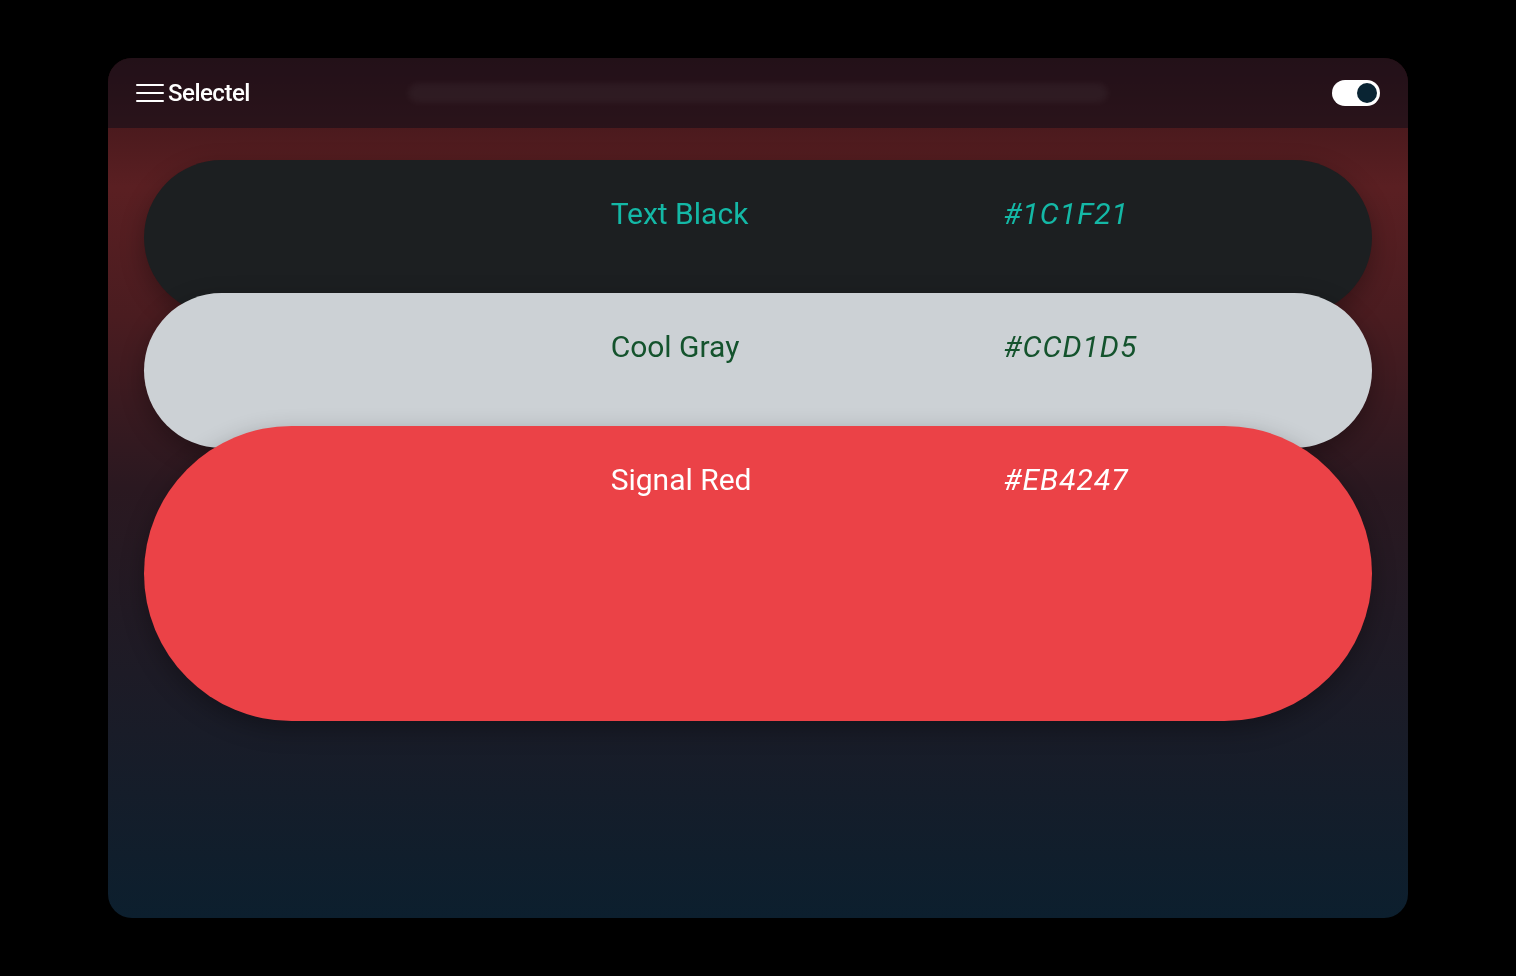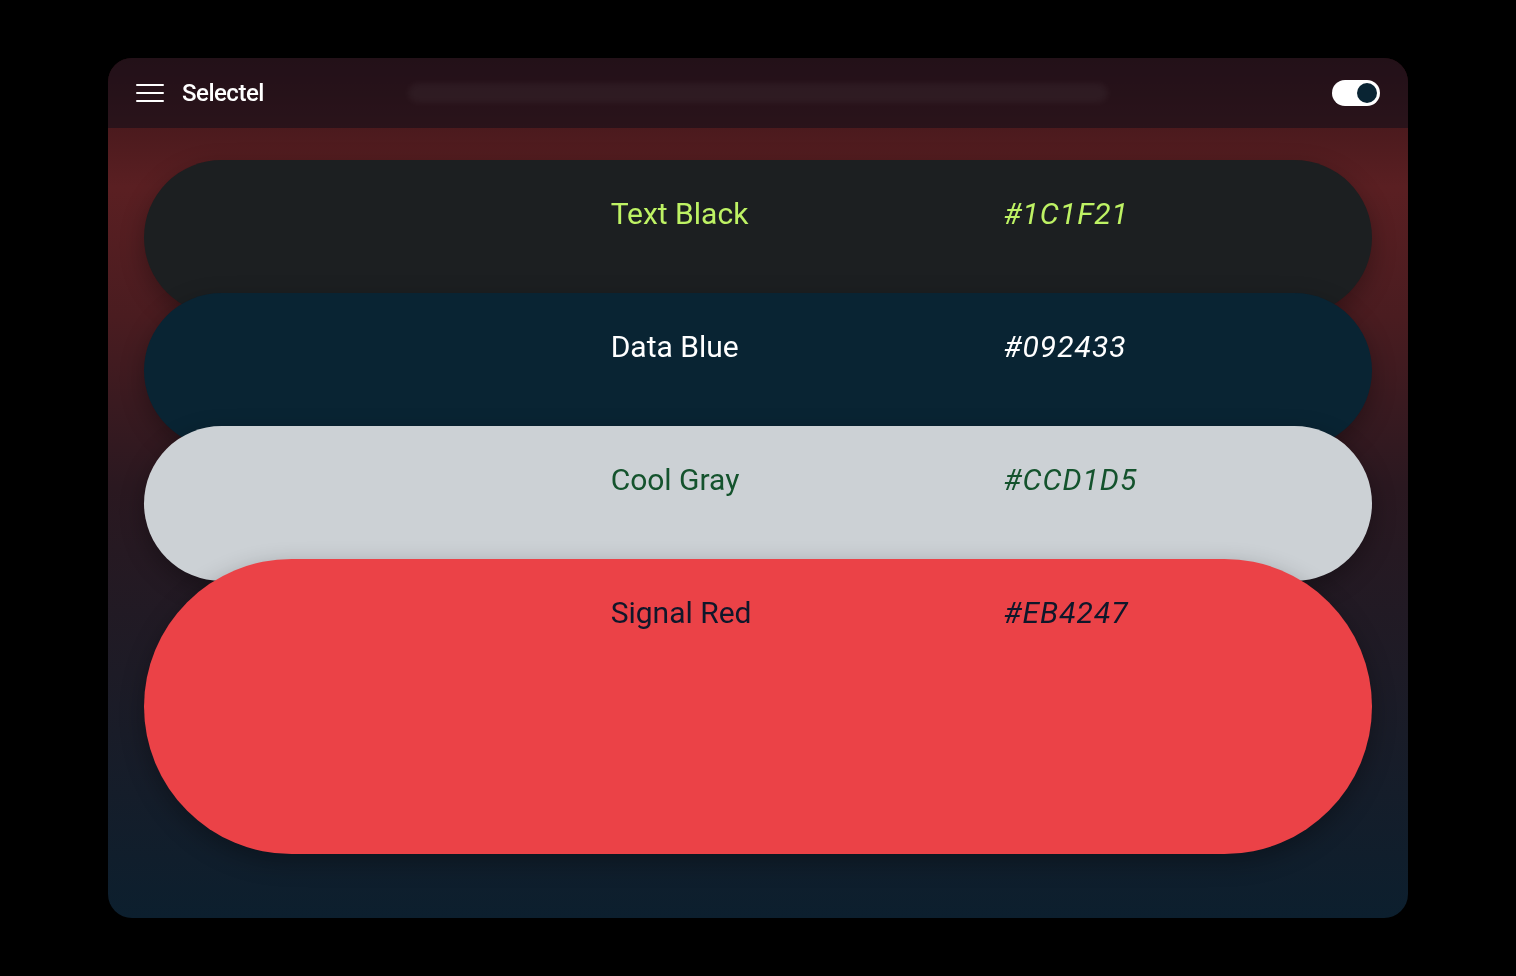--- a/index.html
+++ b/index.html
@@ -35,21 +35,21 @@
       justify-content: space-between;
       padding: 0 28px;
       background: rgba(20, 15, 25, 0.6);
       position: relative;
       z-index: 10;
     }
 
     .header-left {
       display: flex;
       align-items: center;
-      gap: 18px;
+      gap: 4px;
     }
 
     .menu-icon {
       display: flex;
       flex-direction: column;
       gap: 6px;
       cursor: pointer;
     }
 
     .menu-icon span {
@@ -135,36 +135,36 @@
     .pill-hex {
       position: absolute;
       left: 70%;
       font-weight: 400;
       letter-spacing: 1px;
       font-style: italic;
     }
 
     .pill-black {
       background: #1C1F21;
-      color: #bef264;
+      color: #14b8a6;
     }
 
     .pill-blue {
       background: #092433;
       color: #fff;
     }
 
     .pill-gray {
       background: #CCD1D5;
       color: #14532d;
     }
 
     .pill-red {
       background: #EB4247;
-      color: #0f172a;
+      color: #ffffff;
     }
   </style>
 </head>
 <body>
 
 <div class="window">
 
   <div class="header">
     <div class="header-left">
       <div class="menu-icon">
@@ -181,24 +181,20 @@
   </div>
 
   <div class="content">
     <div class="color-stack">
 
       <div class="color-pill pill-black">
         <span class="pill-name">Text Black</span>
         <span class="pill-hex">#1C1F21</span>
       </div>
 
-      <div class="color-pill pill-blue">
-        <span class="pill-name">Data Blue</span>
-        <span class="pill-hex">#092433</span>
-      </div>
 
       <div class="color-pill pill-gray">
         <span class="pill-name">Cool Gray</span>
         <span class="pill-hex">#CCD1D5</span>
       </div>
 
       <div class="color-pill pill-red expanded">
         <span class="pill-name">Signal Red</span>
         <span class="pill-hex">#EB4247</span>
       </div>

